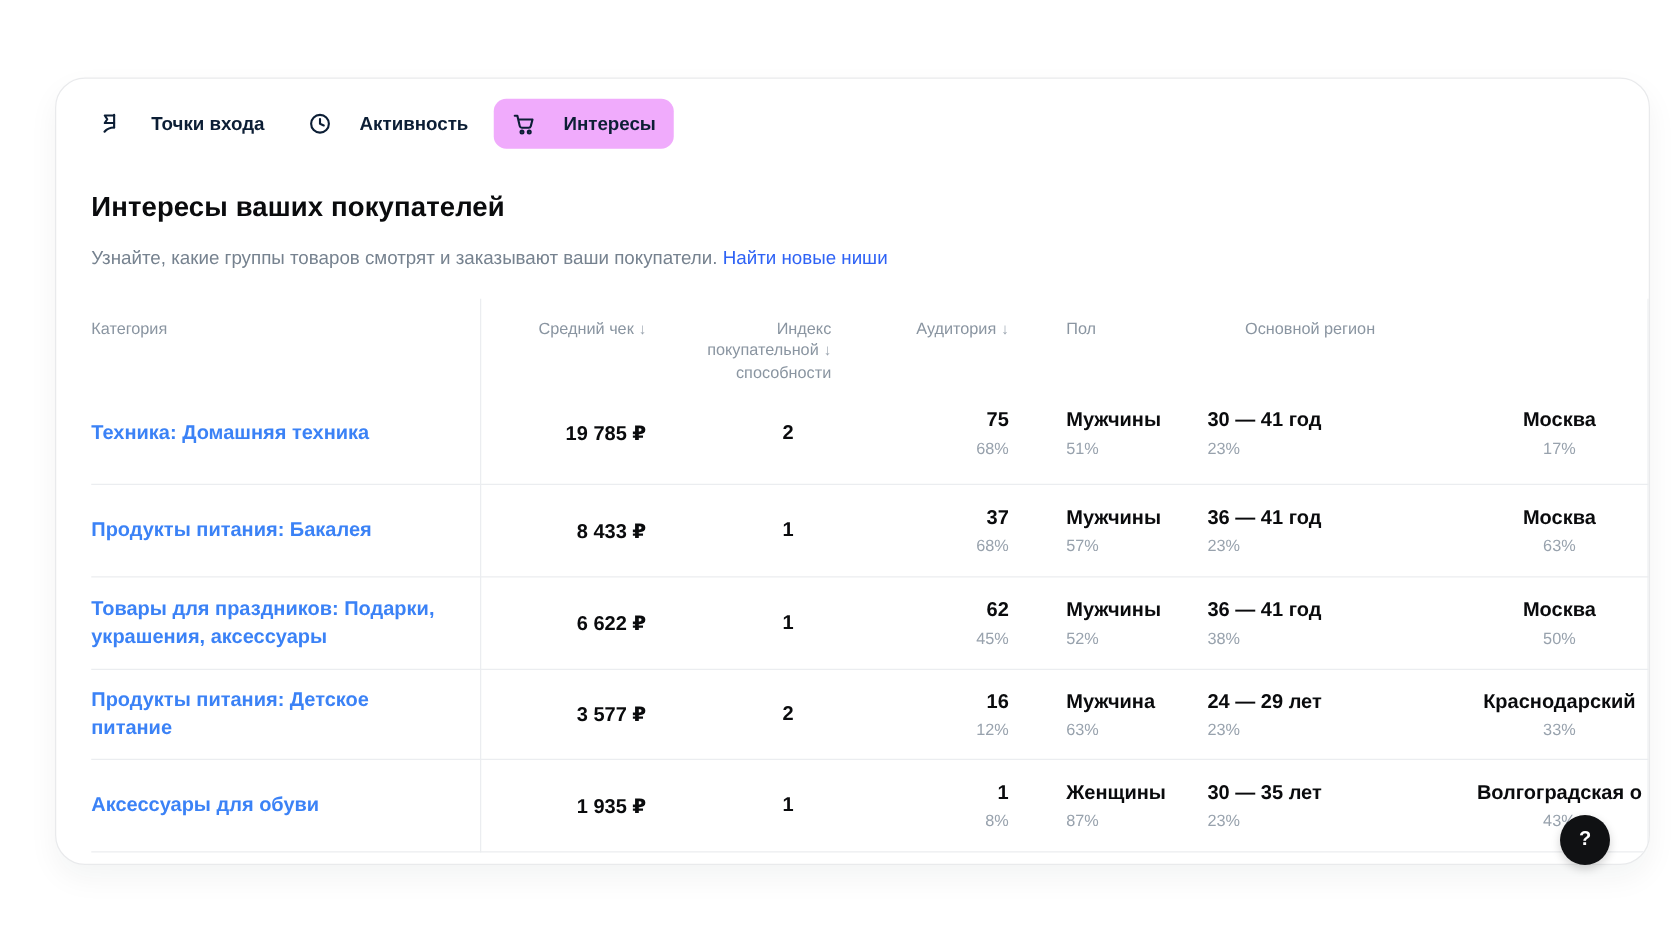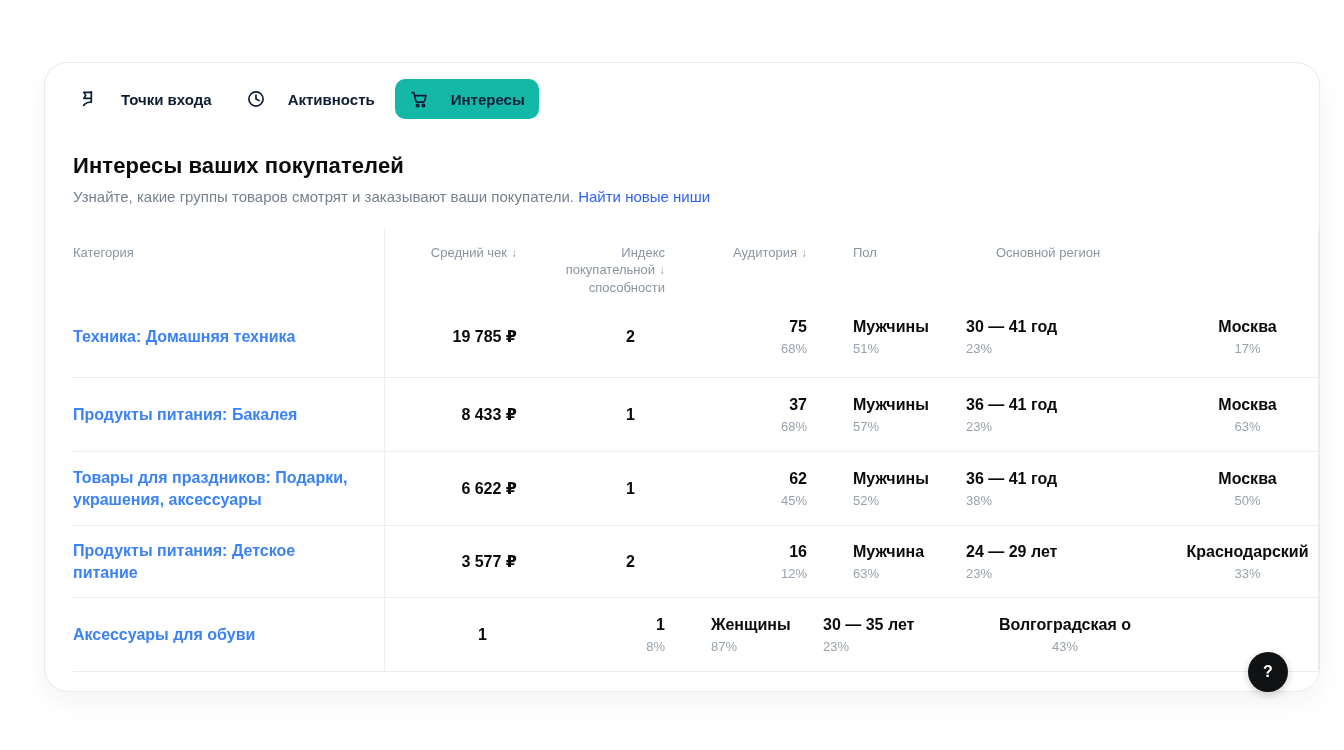--- a/index.html
+++ b/index.html
@@ -8,27 +8,27 @@
 
   .card { position:absolute; left:44px; top:62px; width:1276px; height:630px;
           background:#fff; border:1px solid #e9eaec; border-radius:24px;
           box-shadow:0 10px 24px rgba(20,30,40,.05); overflow:hidden; }
 
   
   .tabs { display:flex; align-items:center; gap:6px; padding:16px 0 0 20px; }
   .tab { display:flex; align-items:center; gap:22px; height:40px; padding:0 14px;
          border-radius:10px; font-size:15px; font-weight:700; color:#0c1e35;
          cursor:pointer; white-space:nowrap; }
-  .tab.selected { background:#14b8a6; }
+  .tab.selected { background:#f0abfc; }
   .tab svg { display:block; }
 
   
   .head { margin:34px 28px 0 28px; }
   .head h1 { font-size:22px; font-weight:700; letter-spacing:.1px; color:#0a0b0d; }
-  .head .sub { margin-top:9px; font-size:15px; color:#76828f; }
+  .head .sub { margin-top:19px; font-size:15px; color:#76828f; }
   .head .sub a { color:#2e62f5; text-decoration:none; cursor:pointer; }
 
   
   .table { position:relative; margin:24px 0 12px 28px; }
   .vline { position:absolute; top:0; bottom:0; width:1px; background:#ebedf0; }
   .vline.mid { left:311px; }
   .vline.end { right:0; }
 
   .thead, .tr { display:grid;
     grid-template-columns:311px 137px 148px 142px 143px 180px minmax(0,1fr); }
@@ -229,20 +229,23 @@
           <div class="s">23%</div>
         </div>
       <div class="td pr">
           <div class="v">Краснодарский</div>
           <div class="s">33%</div>
         </div>
     </div>
 
     <div class="tr">
       <div class="td cat">Аксессуары для обуви</div>
+      <div class="td r">
+          <div class="v">1 935 ₽</div>
+        </div>
       <div class="td r idx">
           <div class="v">1</div>
         </div>
       <div class="td r">
           <div class="v">1</div>
           <div class="s">8%</div>
         </div>
       <div class="td pg">
           <div class="v">Женщины</div>
           <div class="s">87%</div>

